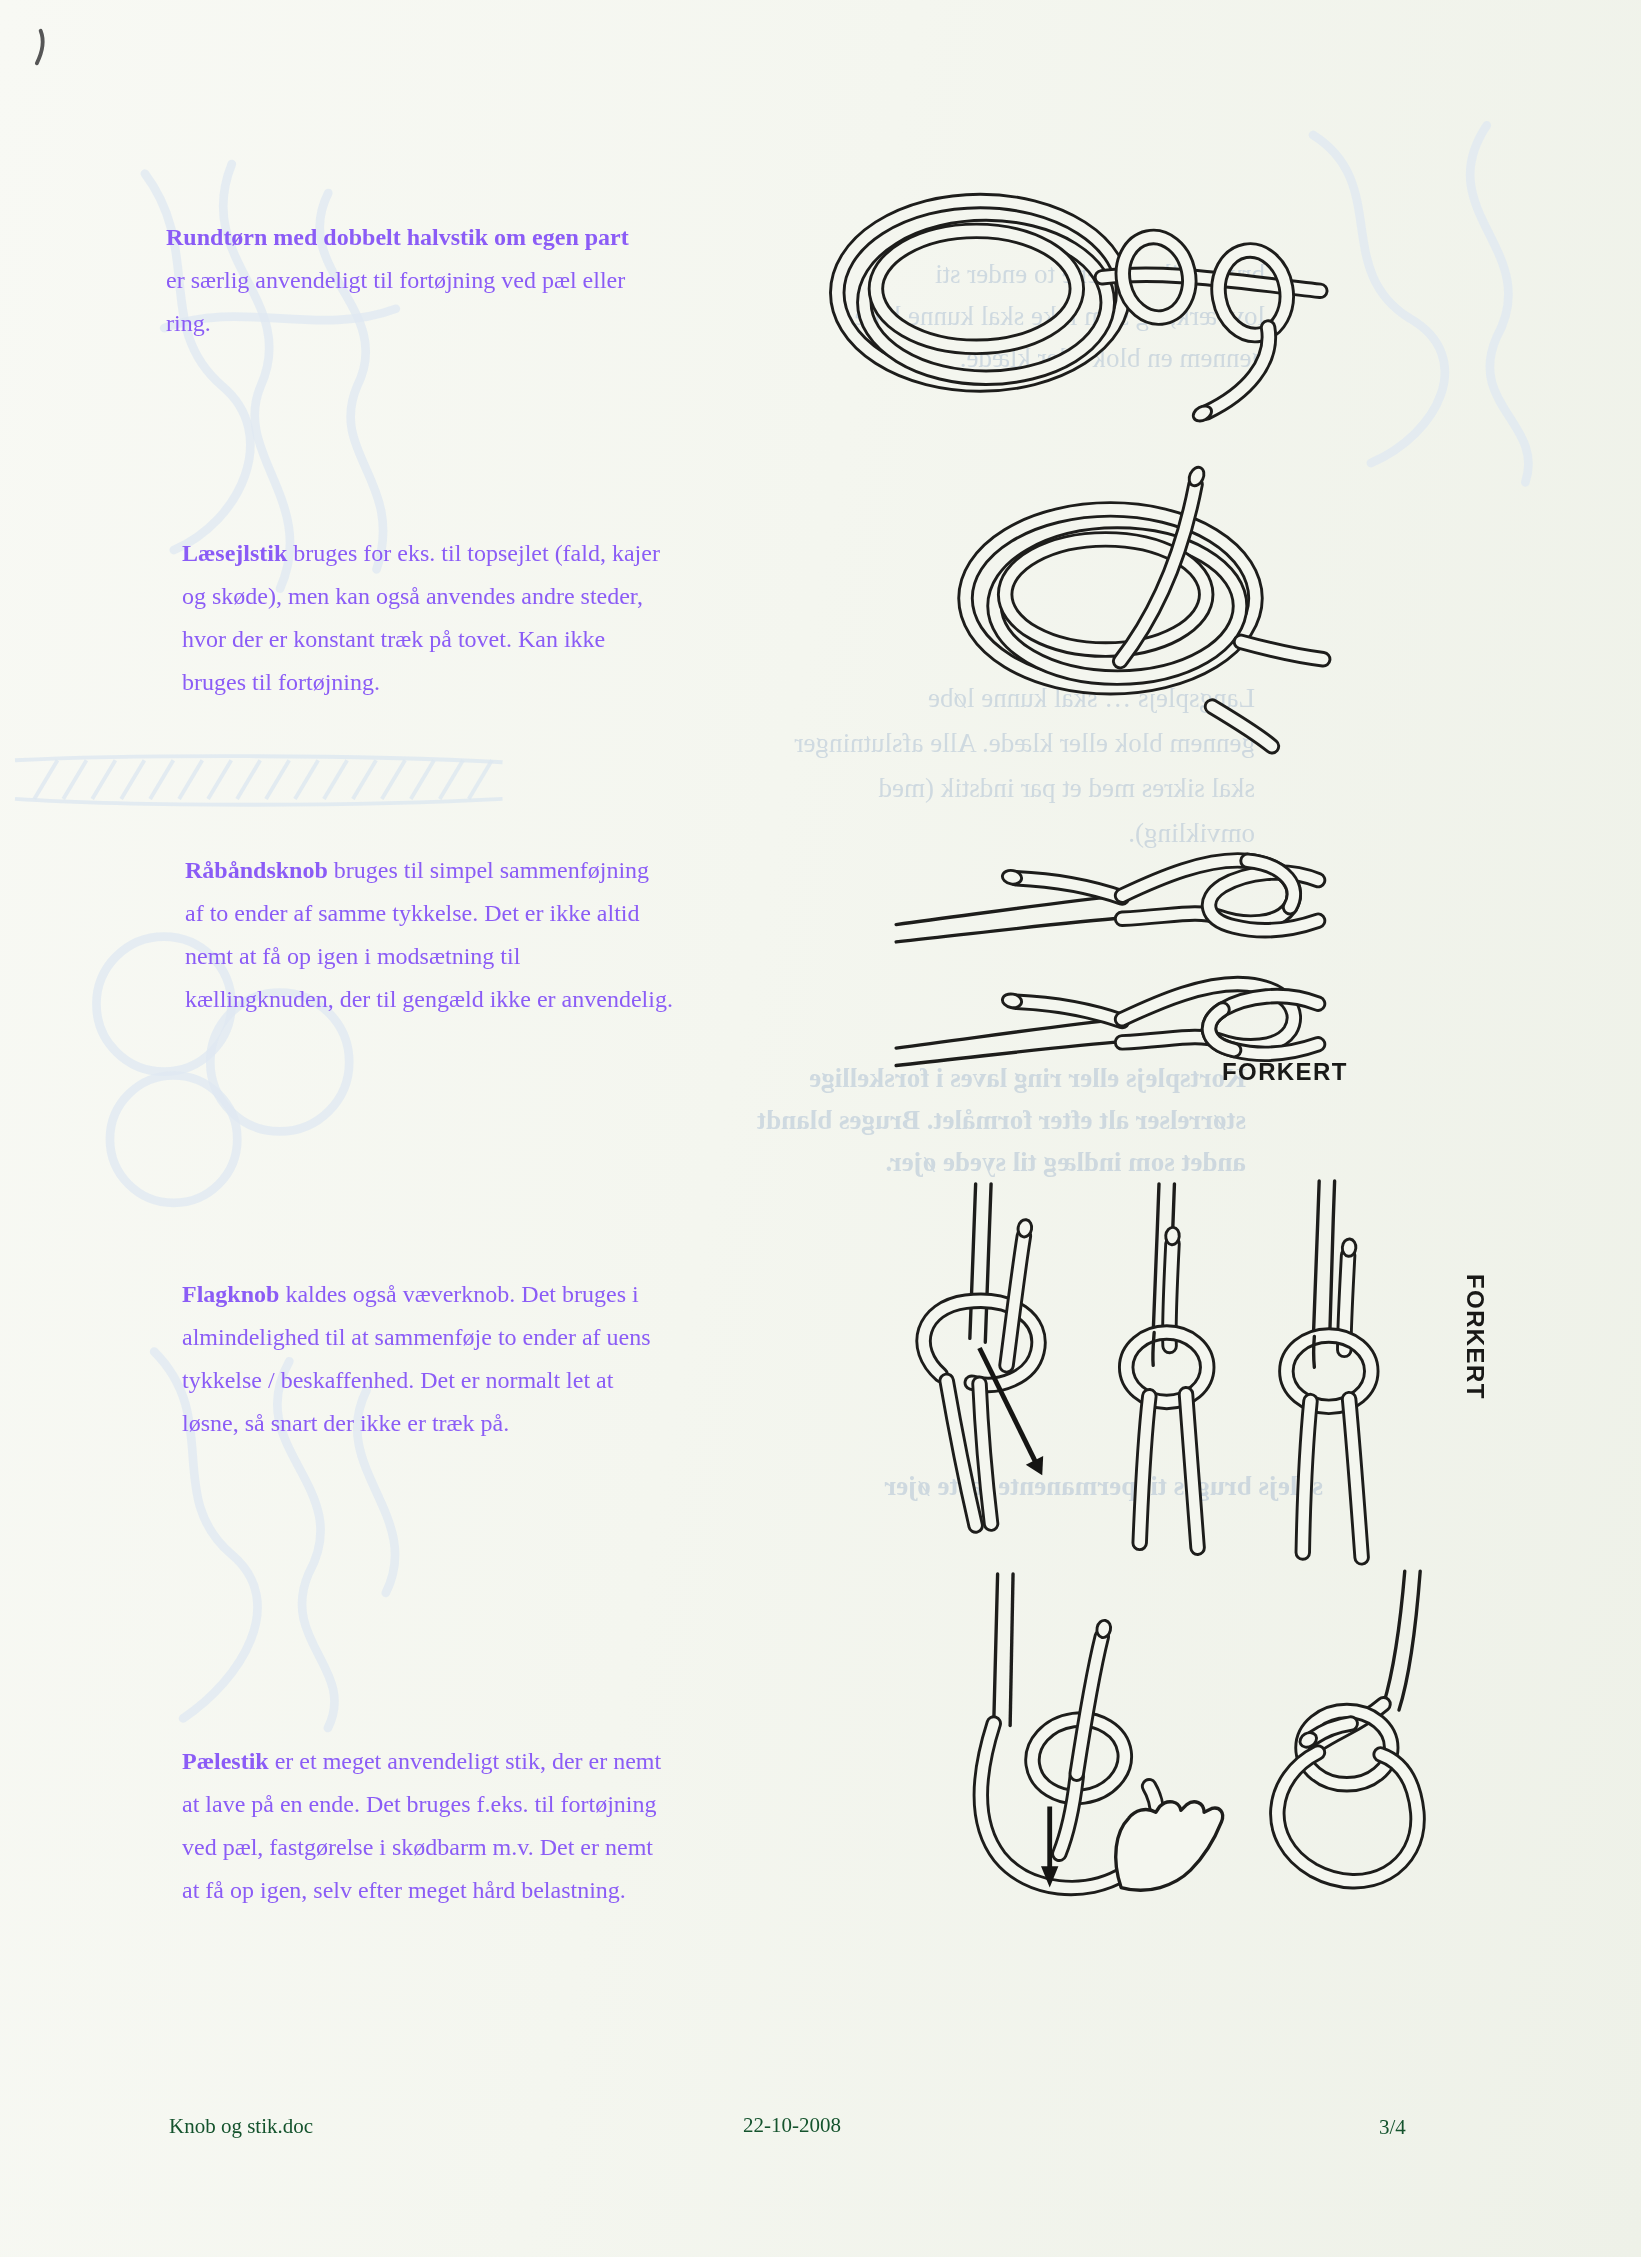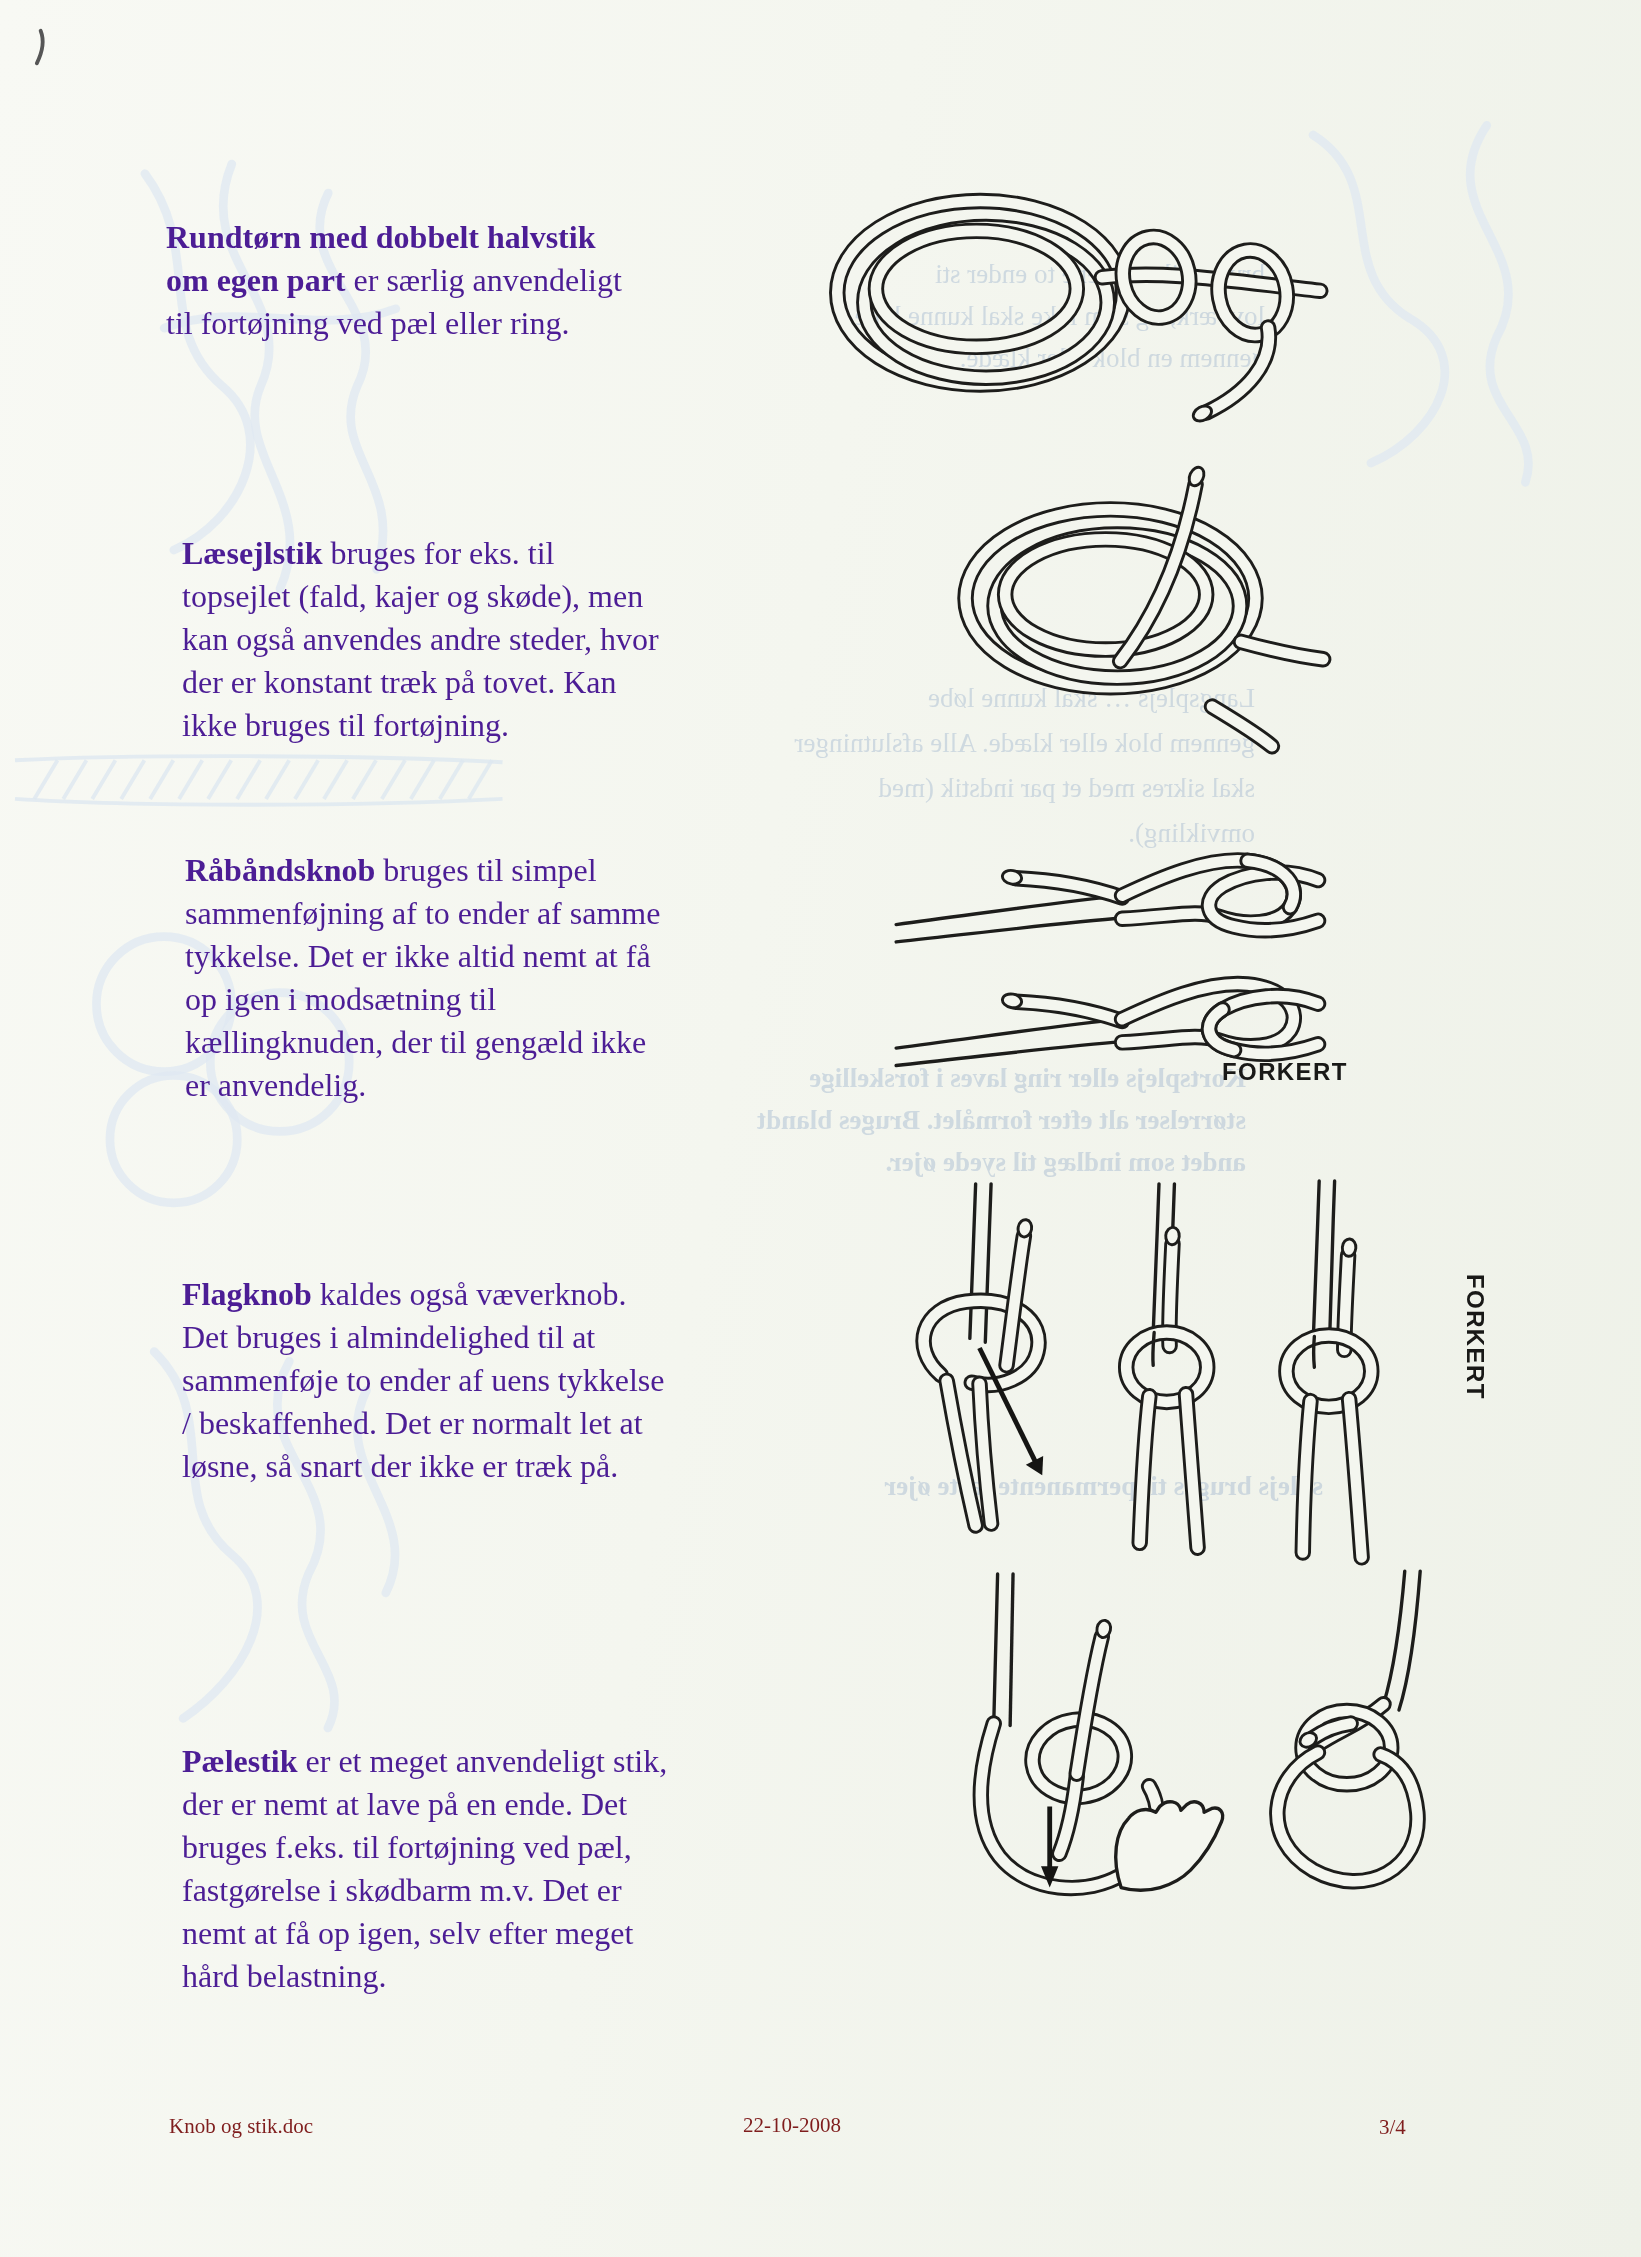--- a/index.html
+++ b/index.html
@@ -2,28 +2,28 @@
 <html><head>
 <meta charset="utf-8">
 <style>
   html,body{margin:0;padding:0;}
   body{
     width:1641px;height:2257px;position:relative;overflow:hidden;
     background:linear-gradient(100deg,#f8f9f4 0%,#f4f6ef 45%,#eef1e8 100%);
     font-family:"Liberation Serif", serif;color:#1c1c1a;
   }
   .abs{position:absolute;}
-  .tb{position:absolute;font-size:32px;line-height:43px;color:#4c1d95;}
+  .tb{position:absolute;font-size:24px;line-height:43px;color:#8b5cf6;}
   .tb b{font-weight:bold;}
   .forkert{
     position:absolute;font-family:"Liberation Sans", sans-serif;font-weight:bold;
     font-size:24px;letter-spacing:1.4px;color:#191917;white-space:nowrap;
   }
   .forkert.vert{transform:rotate(90deg);transform-origin:left top;}
-  .footer-item{position:absolute;font-size:21px;color:#7f1d1d;white-space:nowrap;}
+  .footer-item{position:absolute;font-size:21px;color:#14532d;white-space:nowrap;}
   .bleed{
     position:absolute;transform:scaleX(-1);
     color:rgba(122,152,193,0.30);font-size:27px;line-height:44px;
     font-family:"Liberation Serif", serif;
   }
   .bleed div{white-space:nowrap;}
   .bleed .bb{font-weight:bold;}
   svg{position:absolute;overflow:visible;}
   .ro{fill:none;stroke:#1d1d1b;stroke-width:17;stroke-linecap:round;stroke-linejoin:round;}
   .ri{fill:none;stroke:#f4f6ef;stroke-width:11;stroke-linecap:round;stroke-linejoin:round;}

